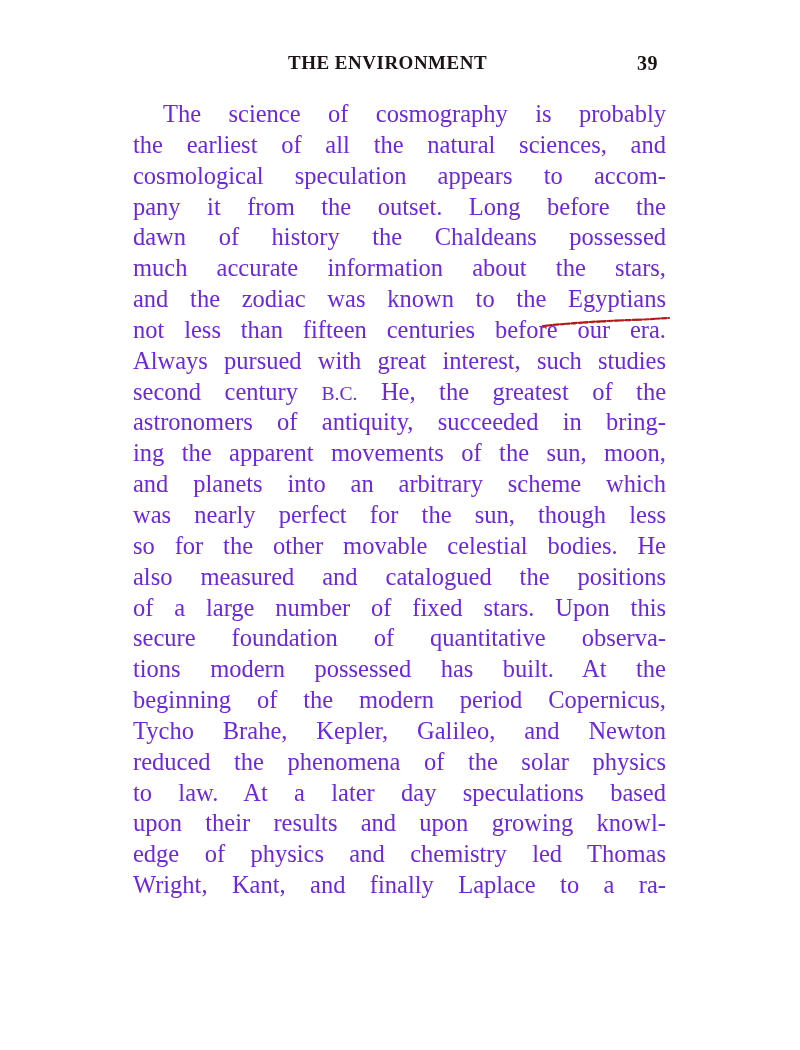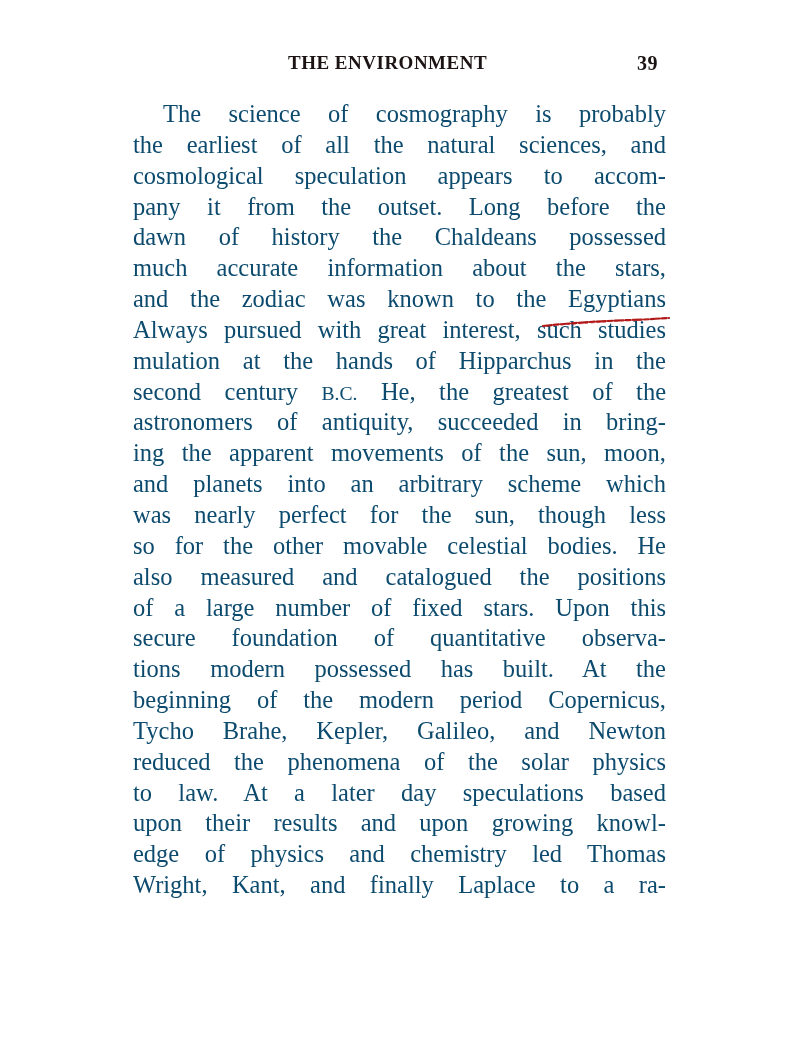--- a/index.html
+++ b/index.html
@@ -44,21 +44,21 @@
       top: 4px;
       font-size: 20px;
     }
     .body-text {
       position: absolute;
       top: 99px;
       left: 133px;
       width: 533px;
       font-family: "Liberation Serif", "DejaVu Serif", serif;
       font-size: 24.5px;
-      color: #0c4a6e;
+      color: #6d28d9;
     }
     .line {
       height: 30.85px;
       line-height: 30.85px;
       text-align: justify;
       text-align-last: justify;
       white-space: nowrap;
       overflow: visible;
       position: relative;
     }
@@ -92,22 +92,22 @@
   </div>
 
   <div class="body-text">
     <div class="line indent">The science of cosmography is probably</div>
     <div class="line">the earliest of all the natural sciences, and</div>
     <div class="line">cosmological speculation appears to accom-</div>
     <div class="line">pany it from the outset. Long before the</div>
     <div class="line">dawn of history the Chaldeans possessed</div>
     <div class="line">much accurate information about the stars,</div>
     <div class="line">and the zodiac was known to the Egyptians</div>
+    <div class="line">not less than fifteen centuries before our era.</div>
     <div class="line">Always pursued with great interest, such studies</div>
-    <div class="line">mulation at the hands of Hipparchus in the</div>
     <div class="line"><span>second century</span> <span class="smallcaps">B.C.</span>  <span>He, the greatest of the</span></div>
     <div class="line">astronomers of antiquity, succeeded in bring-</div>
     <div class="line">ing the apparent movements of the sun, moon,</div>
     <div class="line">and planets into an arbitrary scheme which</div>
     <div class="line">was nearly perfect for the sun, though less</div>
     <div class="line">so for the other movable celestial bodies. He</div>
     <div class="line">also measured and catalogued the positions</div>
     <div class="line">of a large number of fixed stars. Upon this</div>
     <div class="line">secure foundation of quantitative observa-</div>
     <div class="line">tions modern possessed has built. At the</div>

